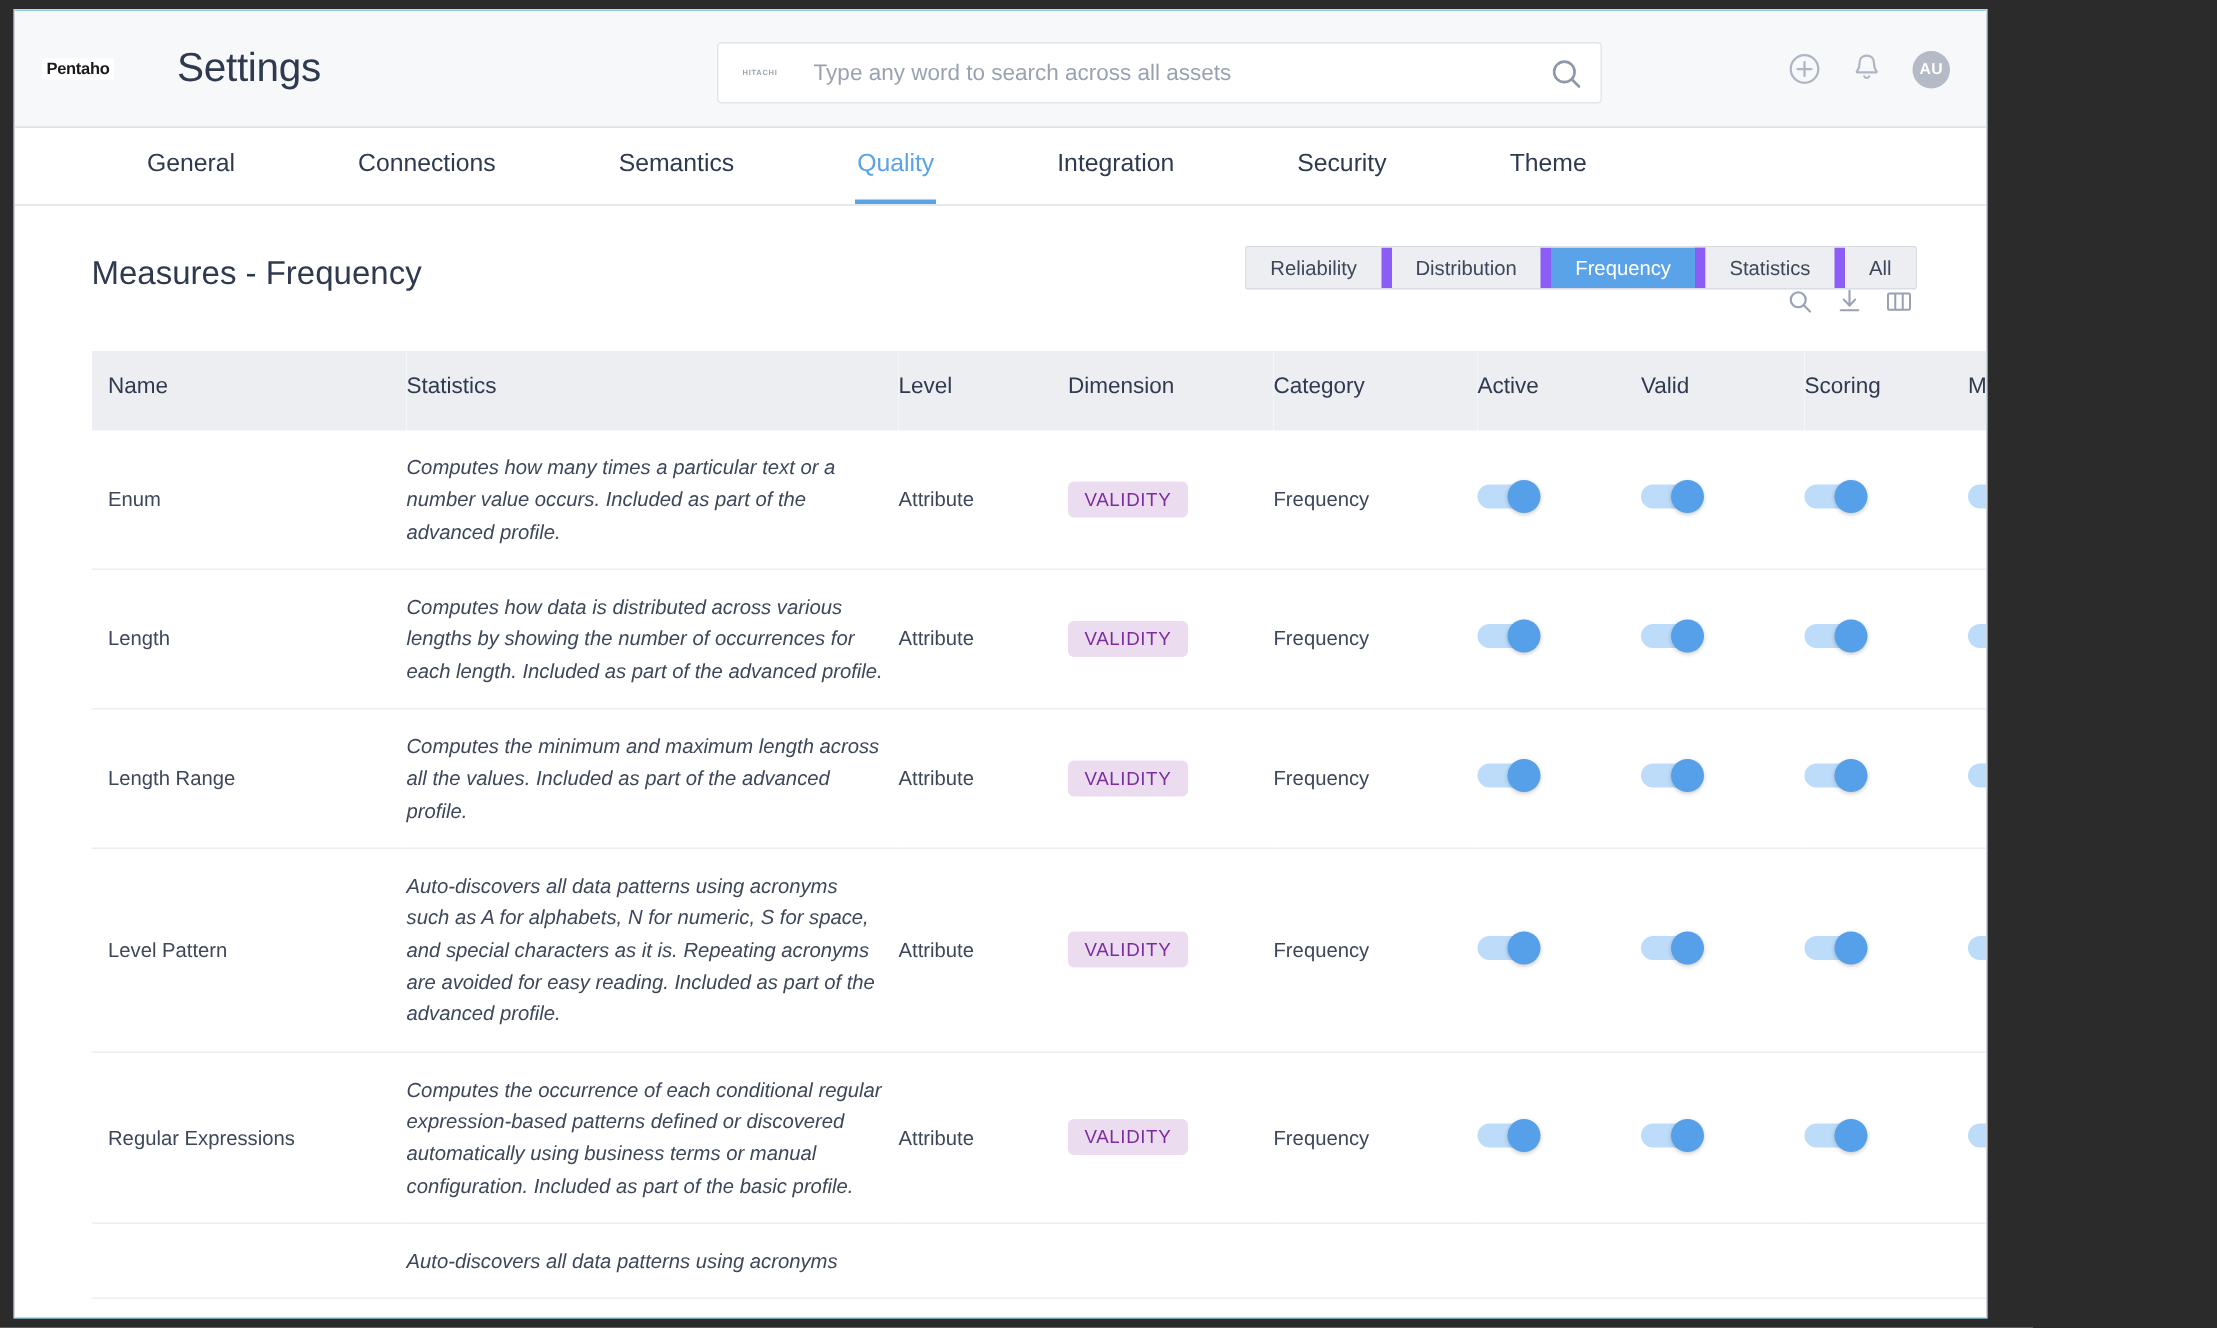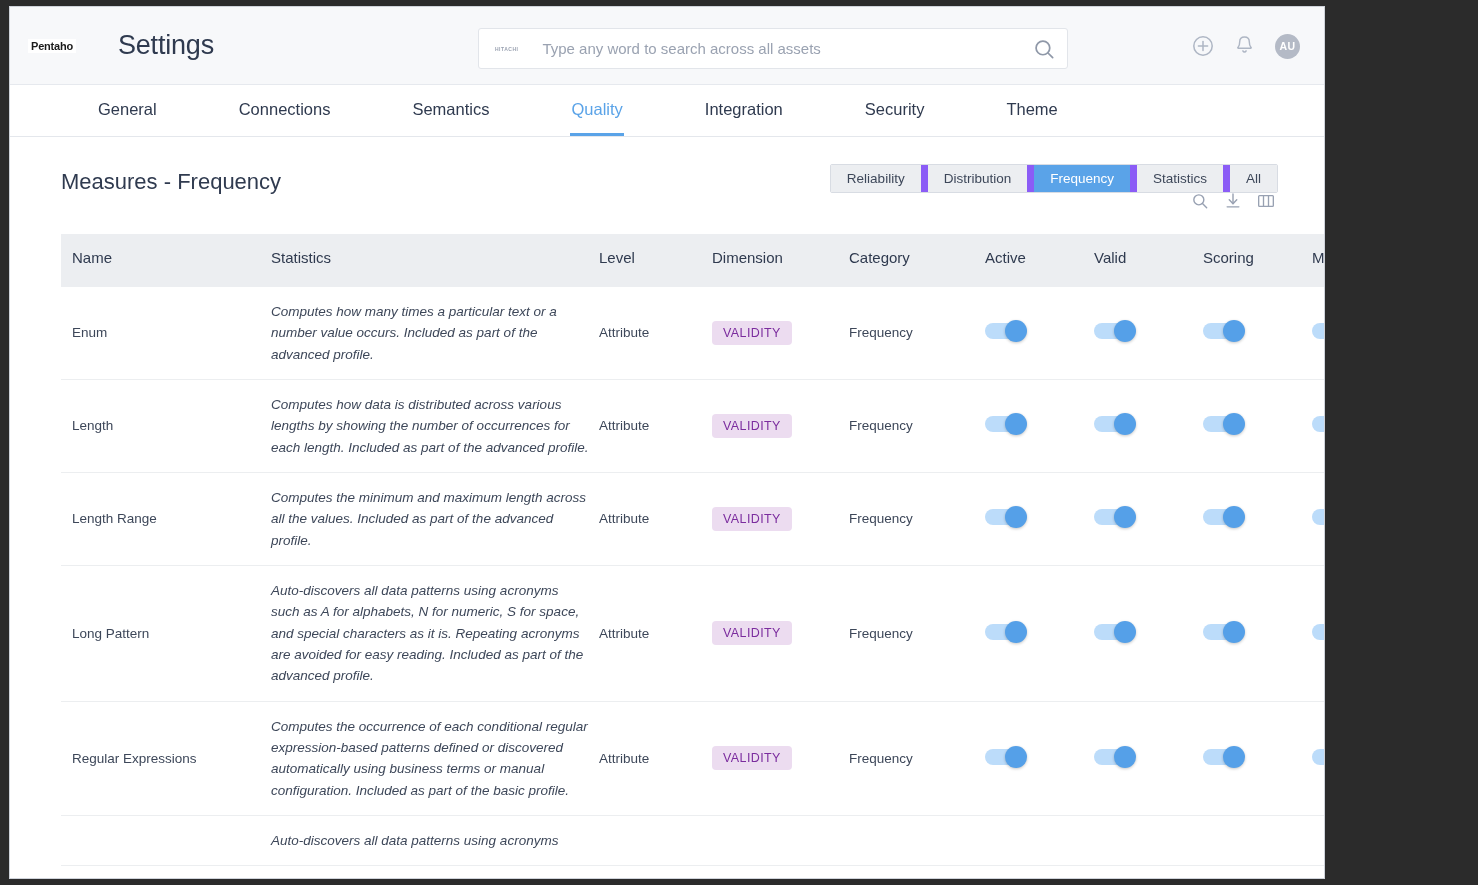--- a/index.html
+++ b/index.html
@@ -412,21 +412,21 @@
               <td>Attribute</td>
               <td><span class="badge">VALIDITY</span></td>
               <td>Frequency</td>
               <td><span class="toggle"></span></td>
               <td><span class="toggle"></span></td>
               <td><span class="toggle"></span></td>
               <td><span class="toggle"></span></td>
             </tr>
 
             <tr>
-              <td>Long Pattern</td>
+              <td>Level Pattern</td>
               <td class="desc">Auto-discovers all data patterns using acronyms such as A for alphabets, N for numeric, S for space, and special characters as it is. Repeating acronyms are avoided for easy reading. Included as part of the advanced profile.</td>
               <td>Attribute</td>
               <td><span class="badge">VALIDITY</span></td>
               <td>Frequency</td>
               <td><span class="toggle"></span></td>
               <td><span class="toggle"></span></td>
               <td><span class="toggle"></span></td>
               <td><span class="toggle"></span></td>
             </tr>
 

